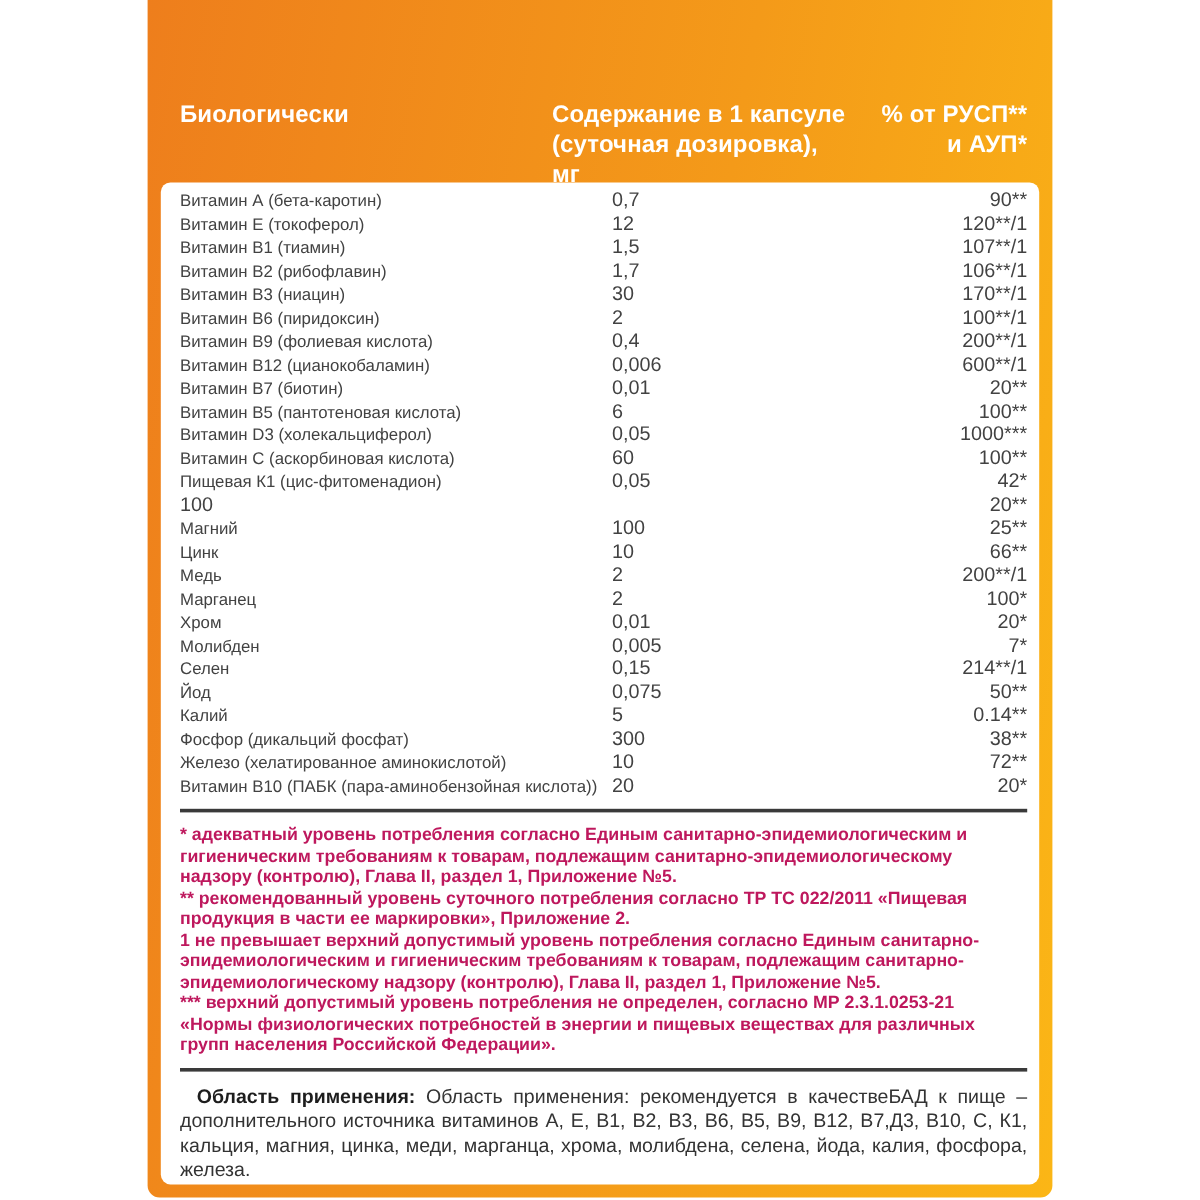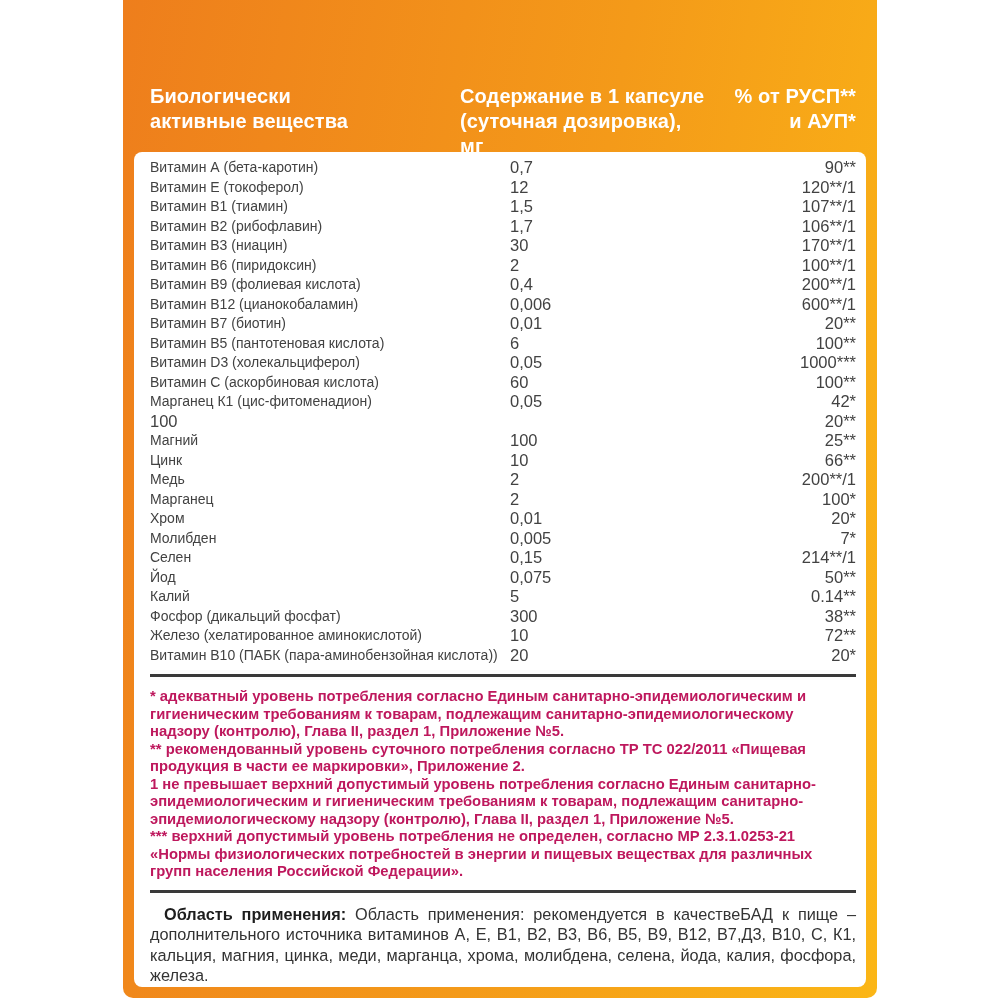--- a/index.html
+++ b/index.html
@@ -66,21 +66,20 @@
 </style>
 </head>
 <body>
 
 <div class="page">
   <div class="label">
 
     <div class="label-header">
       <div class="hcol1">
         <span>Биологически</span><br>
-        <span>активные вещества</span>
       </div>
       <div class="hcol2">
         <span>Содержание в 1 капсуле</span><br>
         <span>(суточная дозировка), мг</span>
       </div>
       <div class="hcol3">
         <span>% от РУСП**</span><br>
         <span>и АУП*</span>
       </div>
     </div>
@@ -142,21 +141,21 @@
             <div class="tname">Витамин D3 (холекальциферол)</div>
             <div class="tvalue">0,05</div>
             <div class="tpercent">1000***</div>
           </div>
           <div class="trow">
             <div class="tname">Витамин С (аскорбиновая кислота)</div>
             <div class="tvalue">60</div>
             <div class="tpercent">100**</div>
           </div>
           <div class="trow">
-            <div class="tname">Марганец К1 (цис-фитоменадион)</div>
+            <div class="tname">Пищевая К1 (цис-фитоменадион)</div>
             <div class="tvalue">0,05</div>
             <div class="tpercent">42*</div>
           </div>
           <div class="trow">
             <div class="tvalue">100</div>
             <div class="tpercent">20**</div>
           </div>
           <div class="trow">
             <div class="tname">Магний</div>
             <div class="tvalue">100</div>

